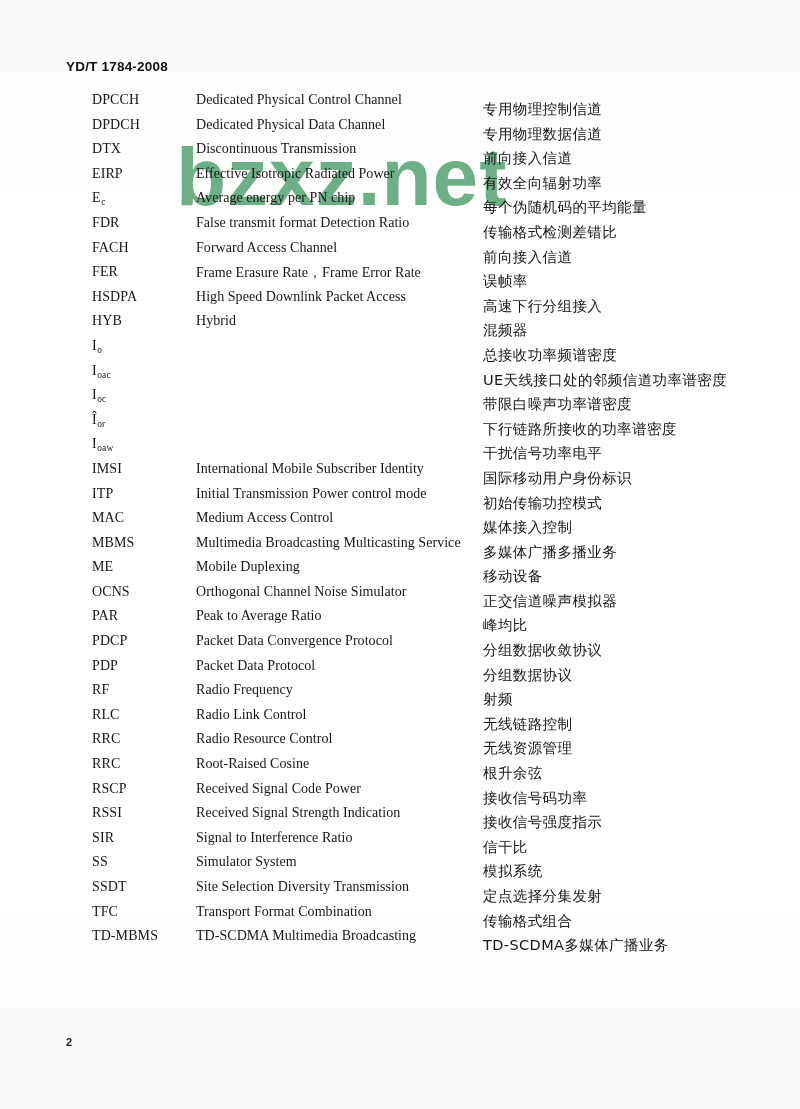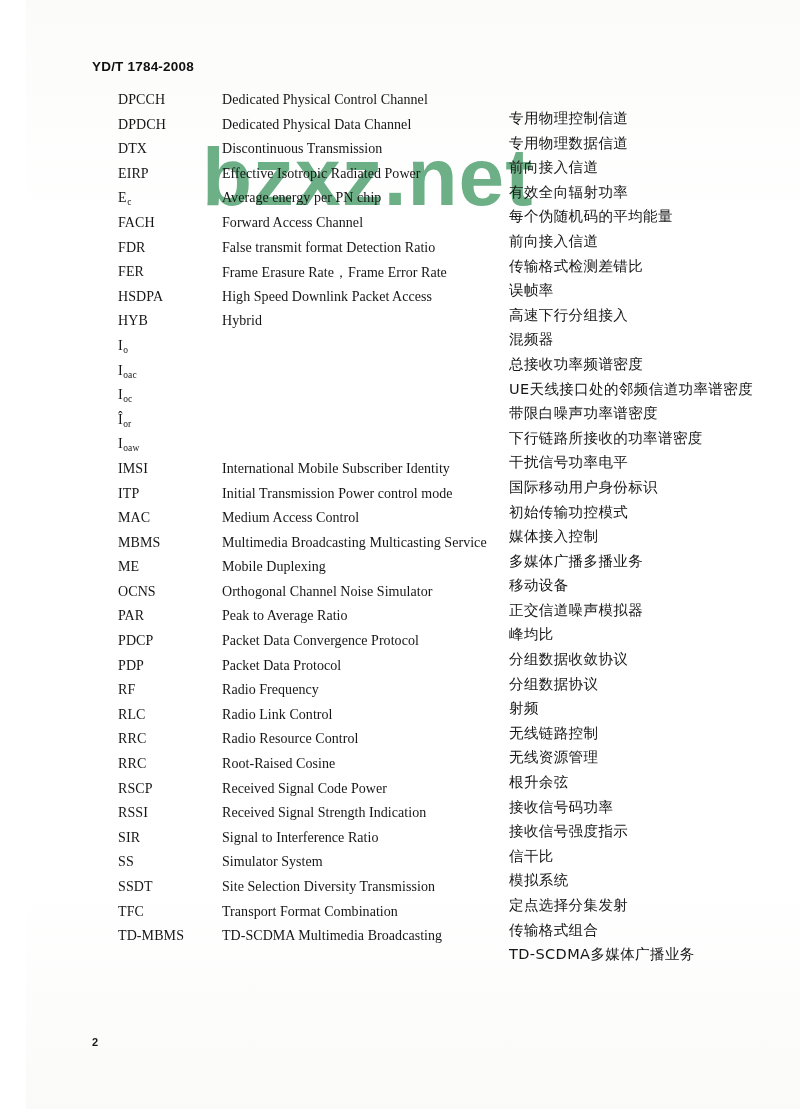--- a/index.html
+++ b/index.html
@@ -12,21 +12,20 @@
     height: 1109px;
     font-family: "Liberation Serif", "DejaVu Serif", serif;
     color: #1a1a1a;
     position: relative;
     overflow: hidden;
   }
   .page {
     position: absolute;
     inset: 0;
     background: #fdfdfd;
-    margin-left: 26px;
   }
   
   .paper-tone {
     position: absolute;
     inset: 0;
     background:
       linear-gradient(180deg, #fbfbfa 0%, #ffffff 20%, #ffffff 80%, #fafaf9 100%);
     pointer-events: none;
   }
 
@@ -79,21 +78,21 @@
     position: absolute;
     left: 196px;
     top: 0;
     font-size: 14px;
     letter-spacing: 0.05px;
     color: #161616;
   }
   .c-zh {
     position: absolute;
     left: 483px;
-    top: 17px;
+    top: 8px;
     font-size: 14.5px;
     letter-spacing: 0.4px;
     color: #161616;
     font-family: "DejaVu Sans", "Liberation Sans", sans-serif;
   }
   .c-abbr sub {
     font-size: 9.5px;
     vertical-align: baseline;
     position: relative;
     top: 3px;
@@ -143,30 +142,30 @@
         <div class="c-abbr">EIRP</div>
         <div class="c-en">Effective Isotropic Radiated Power</div>
         <div class="c-zh">有效全向辐射功率</div>
       </div>
       <div class="row">
         <div class="c-abbr">E<sub>c</sub></div>
         <div class="c-en">Average energy per PN chip</div>
         <div class="c-zh">每个伪随机码的平均能量</div>
       </div>
       <div class="row">
+        <div class="c-abbr">FDR</div>
+        <div class="c-en">False transmit format Detection Ratio</div>
+        <div class="c-zh">传输格式检测差错比</div>
+      </div>
+      <div class="row">
         <div class="c-abbr">FACH</div>
         <div class="c-en">Forward Access Channel</div>
         <div class="c-zh">前向接入信道</div>
       </div>
       <div class="row">
-        <div class="c-abbr">FDR</div>
-        <div class="c-en">False transmit format Detection Ratio</div>
-        <div class="c-zh">传输格式检测差错比</div>
-      </div>
-      <div class="row">
         <div class="c-abbr">FER</div>
         <div class="c-en">Frame Erasure Rate，Frame Error Rate</div>
         <div class="c-zh">误帧率</div>
       </div>
       <div class="row">
         <div class="c-abbr">HSDPA</div>
         <div class="c-en">High Speed Downlink Packet Access</div>
         <div class="c-zh">高速下行分组接入</div>
       </div>
       <div class="row">

